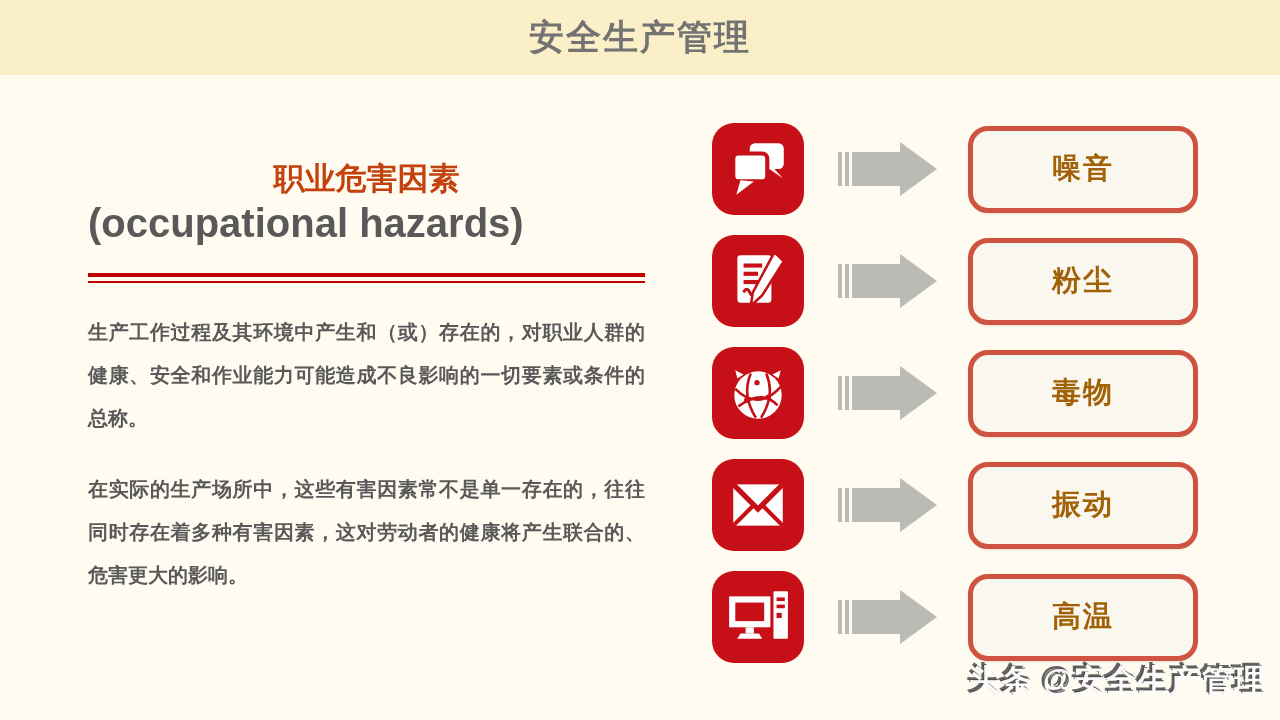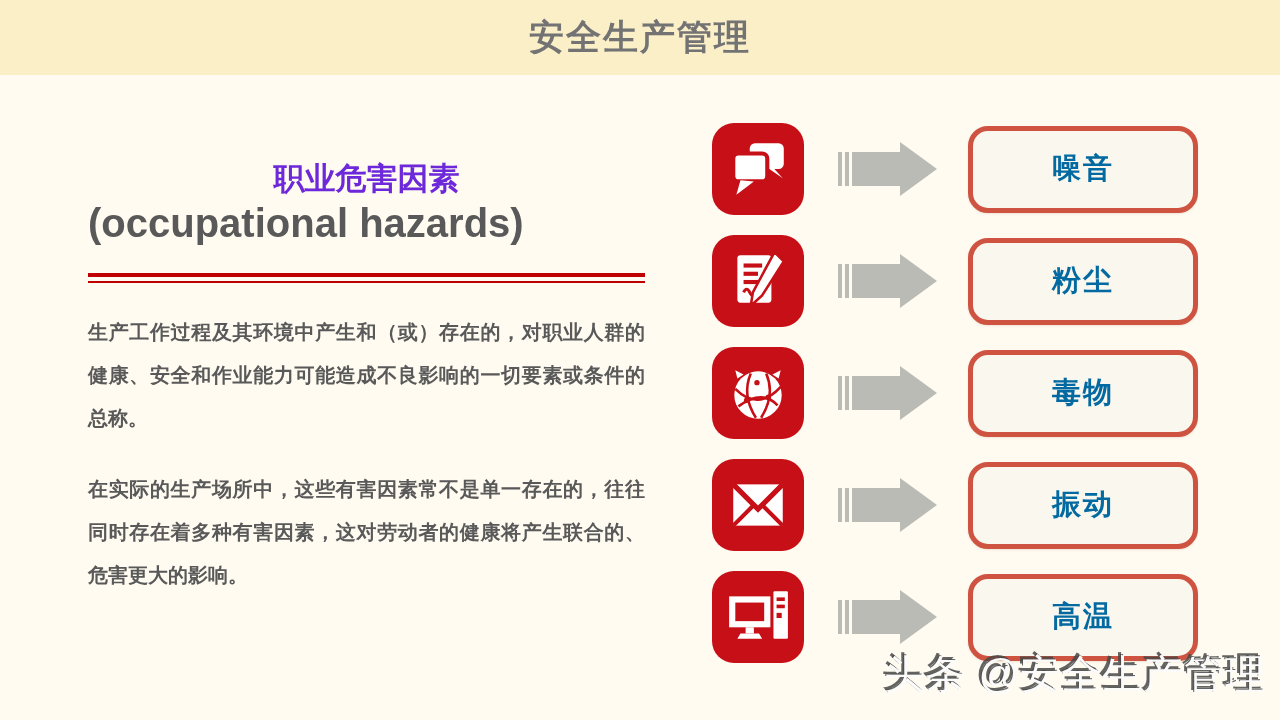--- a/index.html
+++ b/index.html
@@ -35,21 +35,21 @@
   .left-panel {
     position: absolute;
     left: 88px;
     top: 160px;
     width: 557px;
   }
   .left-title-cn {
     text-align: center;
     font-size: 31px;
     font-weight: bold;
-    color: #6d28d9;
+    color: #c2410c;
     line-height: 1.2;
   }
   .left-title-en {
     text-align: left;
     font-size: 40px;
     font-weight: bold;
     color: #595959;
     line-height: 1.3;
   }
   .divider {
@@ -102,32 +102,32 @@
     width: 230px;
     height: 87px;
     background: #FAF7EF;
     border: 5px solid #CE5340;
     border-radius: 20px;
     display: flex;
     align-items: center;
     justify-content: center;
     font-size: 29px;
     font-weight: bold;
-    color: #0369a1;
+    color: #a16207;
     letter-spacing: 2px;
     box-shadow: 0 1px 2px rgba(160,120,90,0.18);
     flex: none;
   }
   
   .watermark {
     position: absolute;
     right: 14px;
     bottom: 18px;
-    font-size: 40px;
-    font-weight: normal;
+    font-size: 31px;
+    font-weight: bold;
     color: #FBFBFB;
     text-shadow: -3px -3px 0 rgba(72,72,72,0.85), -1px -1px 0 rgba(72,72,72,0.85);
     letter-spacing: 1px;
     white-space: nowrap;
   }
 </style>
 </head>
 <body>
 
 <div class="slide">

